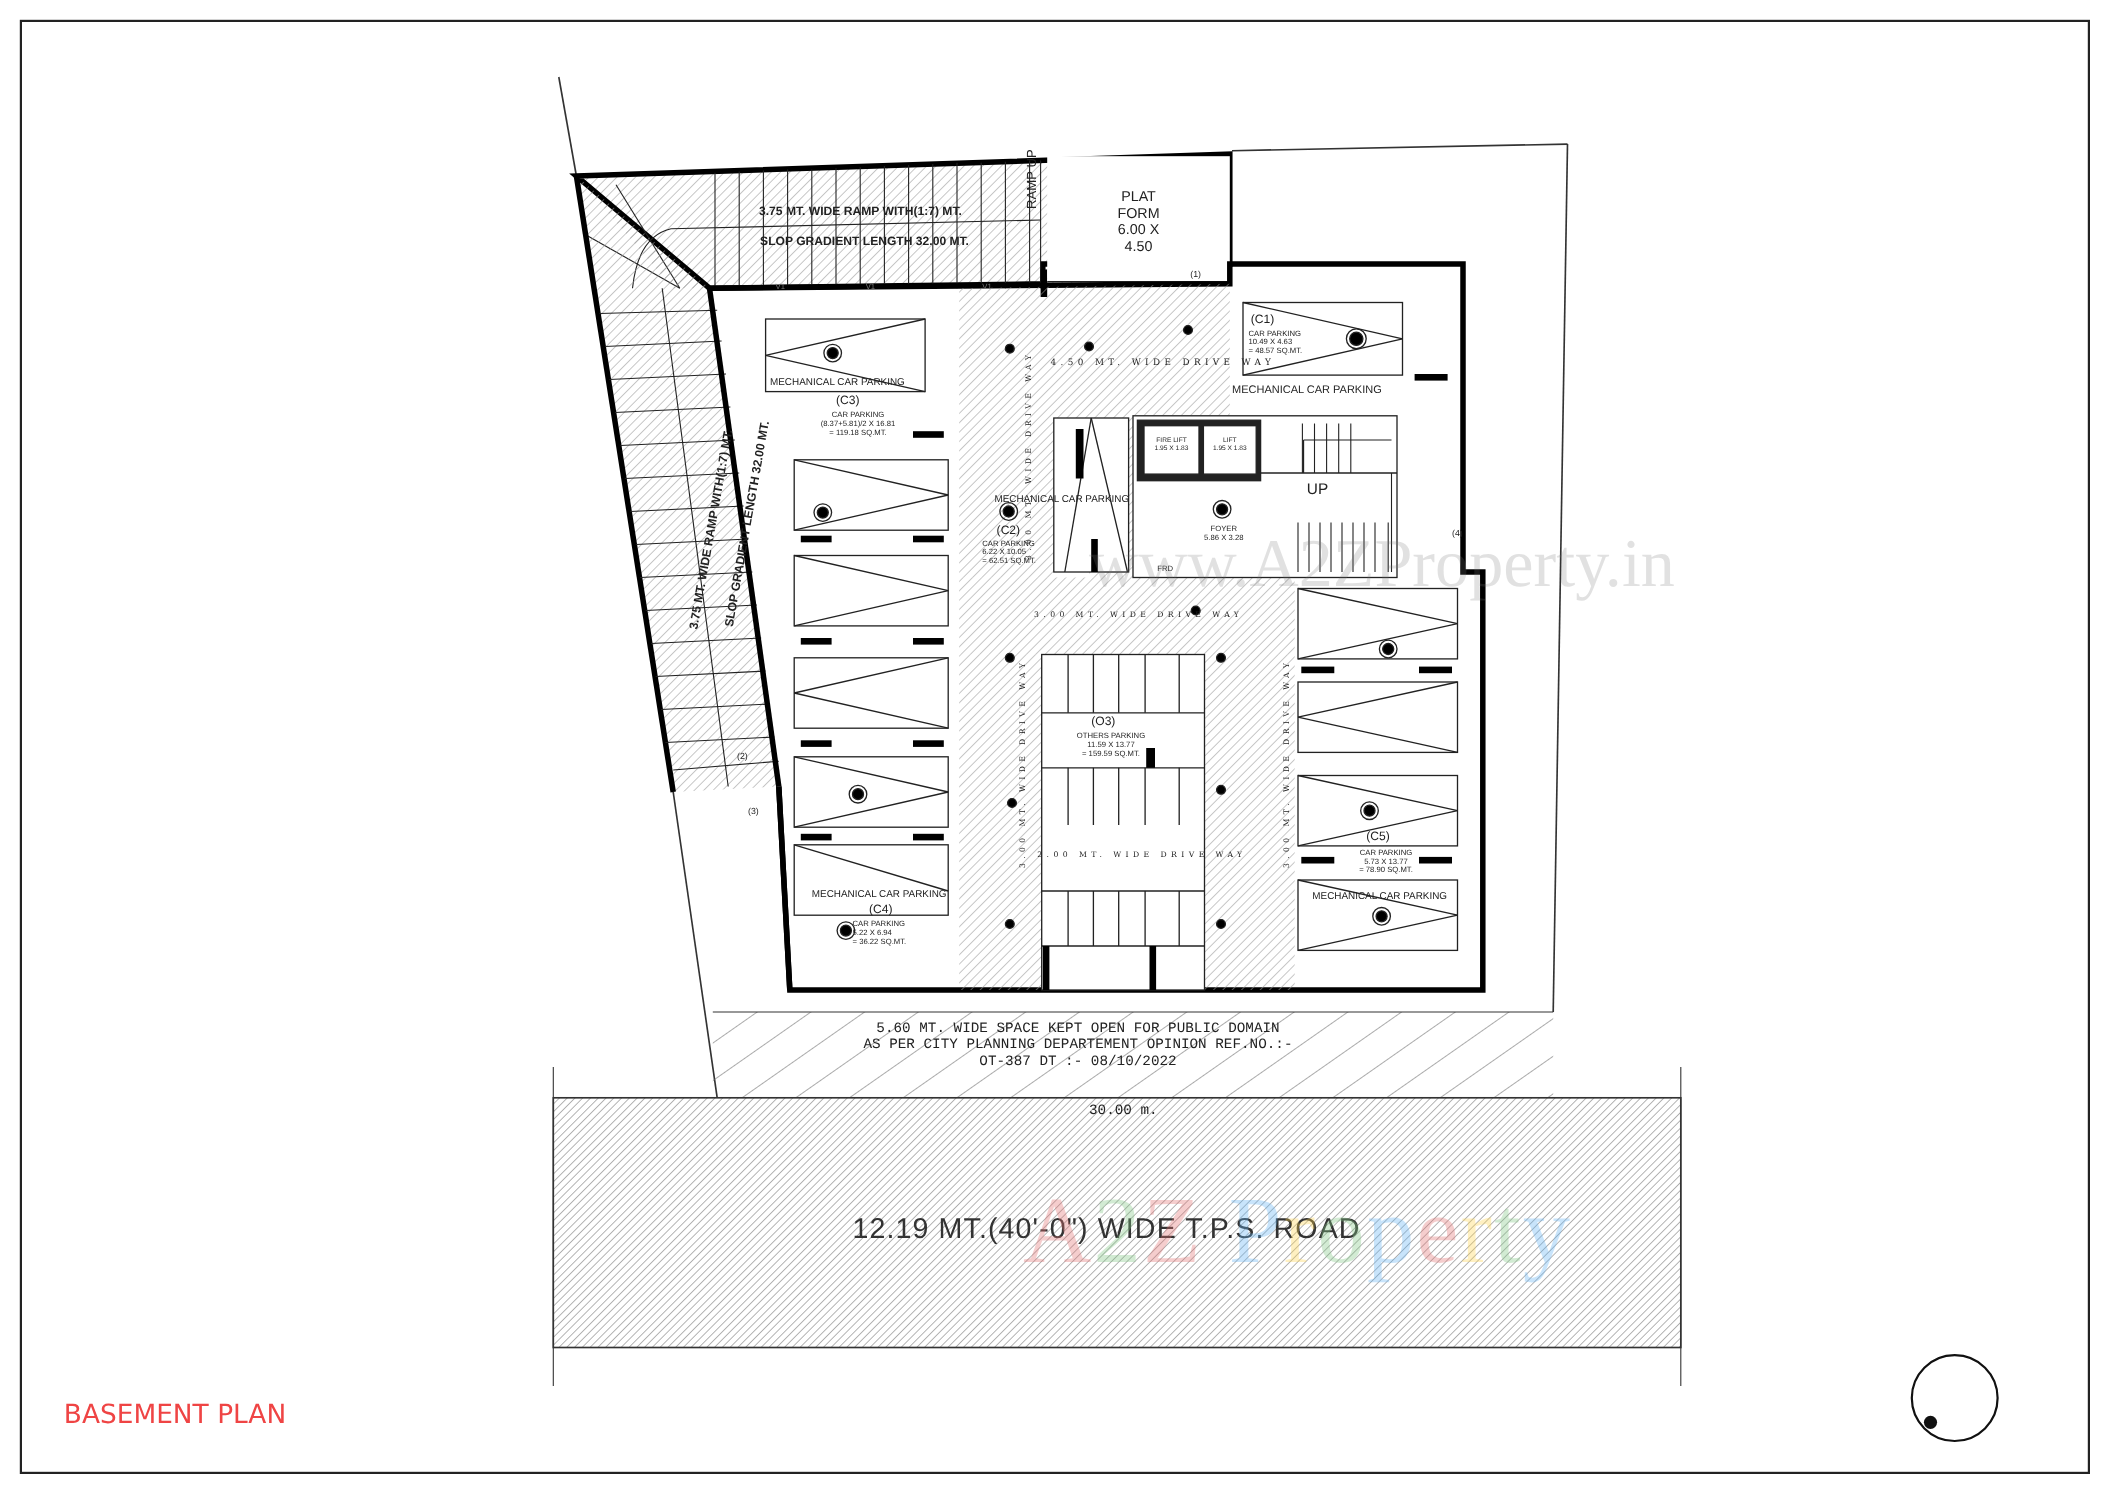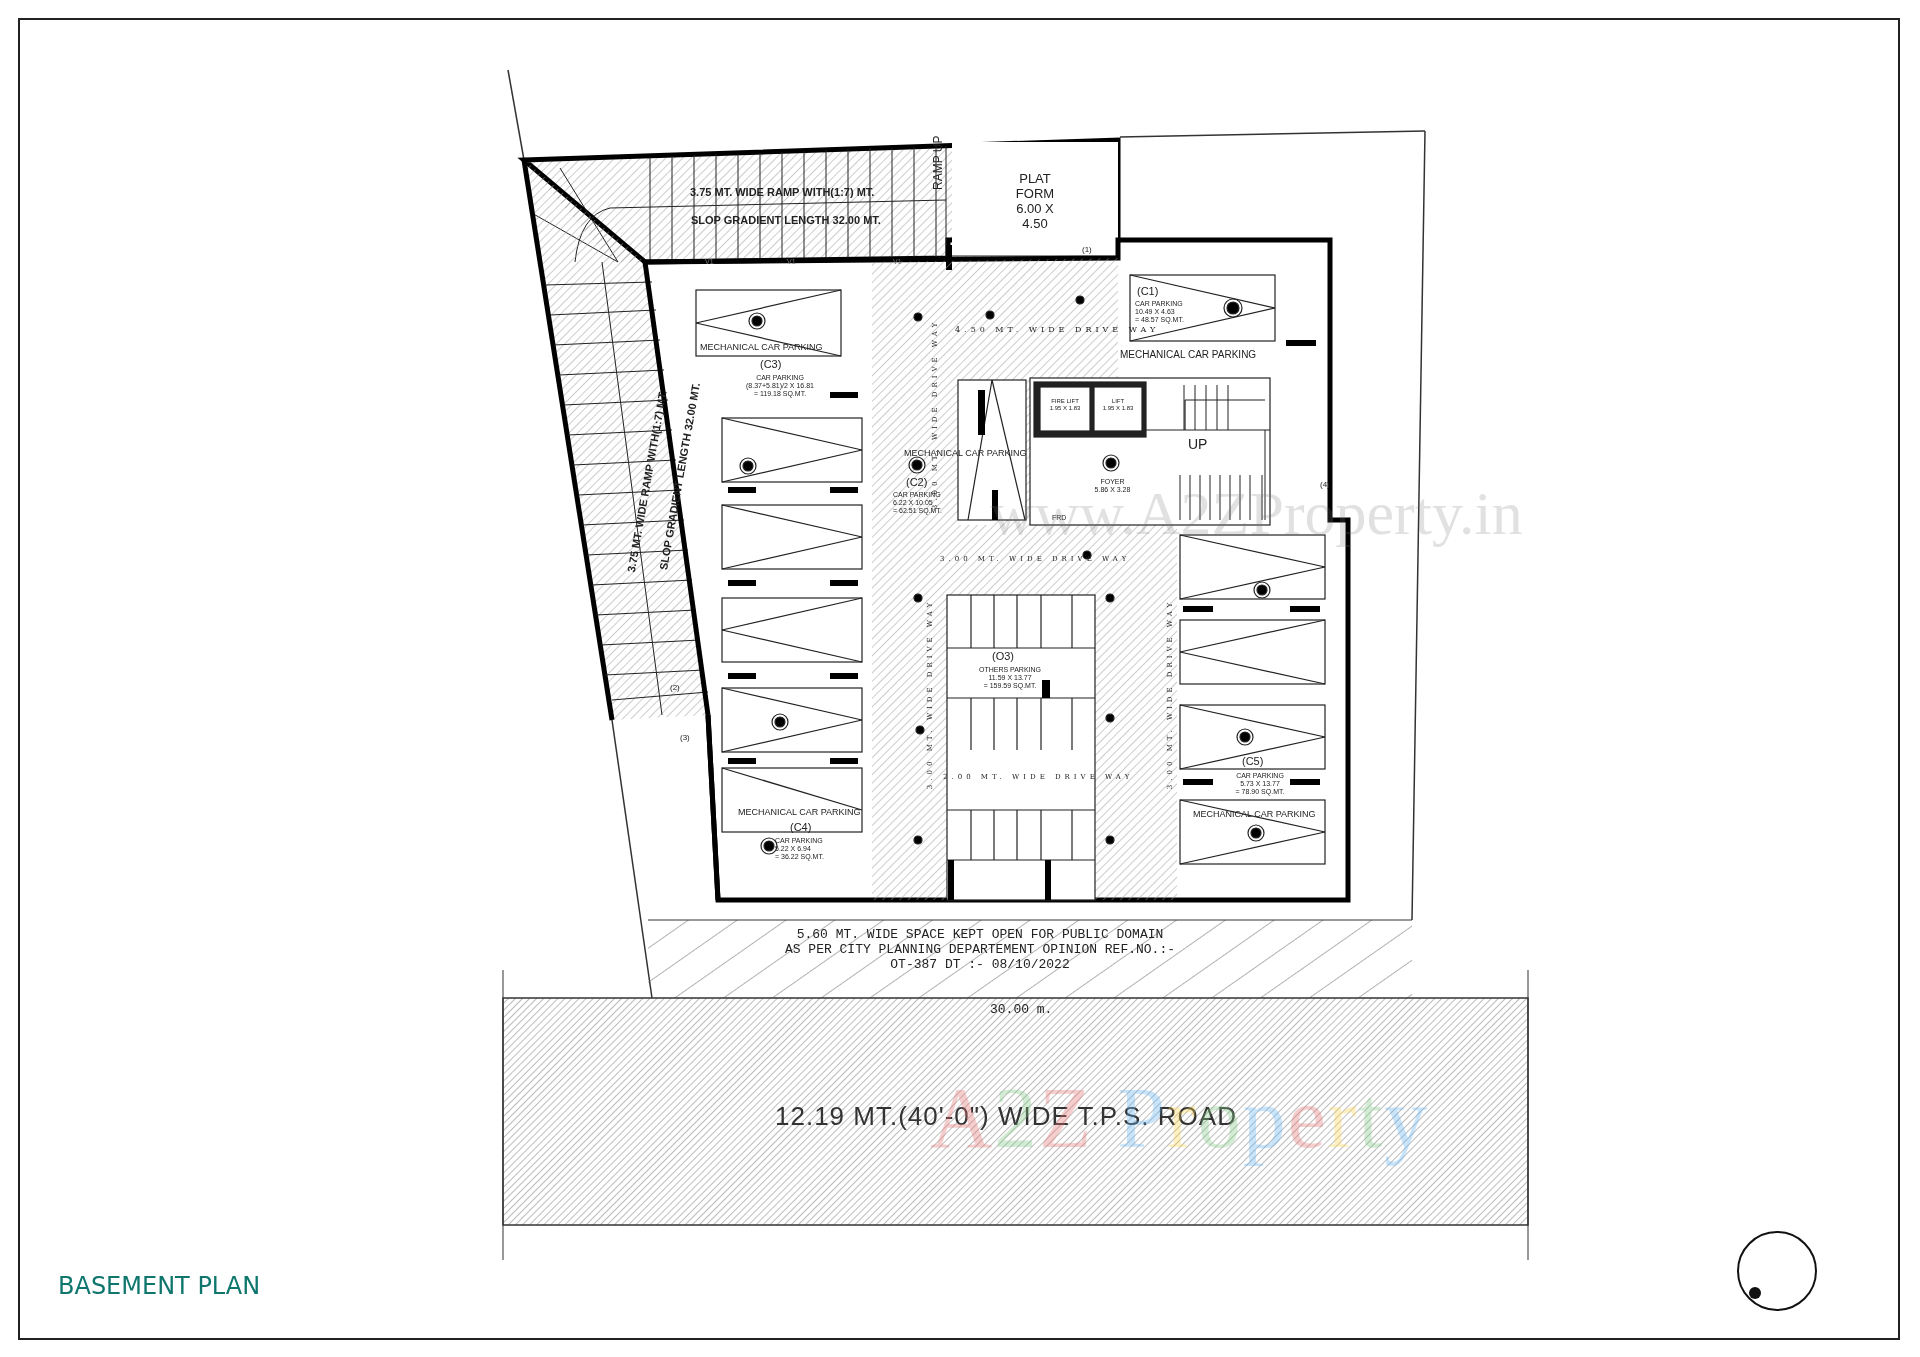--- a/index.html
+++ b/index.html
@@ -3,21 +3,21 @@
 <meta charset="utf-8">
 <style>
   html,body{margin:0;padding:0;background:#fff;}
   body{width:1920px;height:1357px;position:relative;overflow:hidden;font-family:"Liberation Sans",sans-serif;}
   .frame{position:absolute;left:18px;top:18px;width:1882px;height:1322px;border:2px solid #222;box-sizing:border-box;}
   svg{position:absolute;left:0;top:0;}
   .lbl{position:absolute;color:#222;white-space:nowrap;line-height:1.15;text-align:center;}
   .b{font-weight:bold;}
   .serif{font-family:"DejaVu Serif",serif;letter-spacing:4px;}
   .mono{font-family:"Liberation Mono",monospace;}
-  .title{position:absolute;left:58px;top:1272px;font-size:24px;font-family:"DejaVu Sans",sans-serif;color:#0f766e;}
+  .title{position:absolute;left:58px;top:1272px;font-size:24px;font-family:"DejaVu Sans",sans-serif;color:#ef4444;}
   .wm1{position:absolute;left:990px;top:478px;font-size:62px;color:rgba(120,120,120,0.22);font-family:Liberation Serif, serif;}
   .wm2{position:absolute;left:930px;top:1068px;font-size:86px;font-family:Liberation Serif, serif;opacity:.35;letter-spacing:2px;}
 </style>
 </head>
 <body>
 
 <div class="frame"></div>
 
 <svg width="1920" height="1357" viewBox="0 0 1920 1357">
   <defs>

